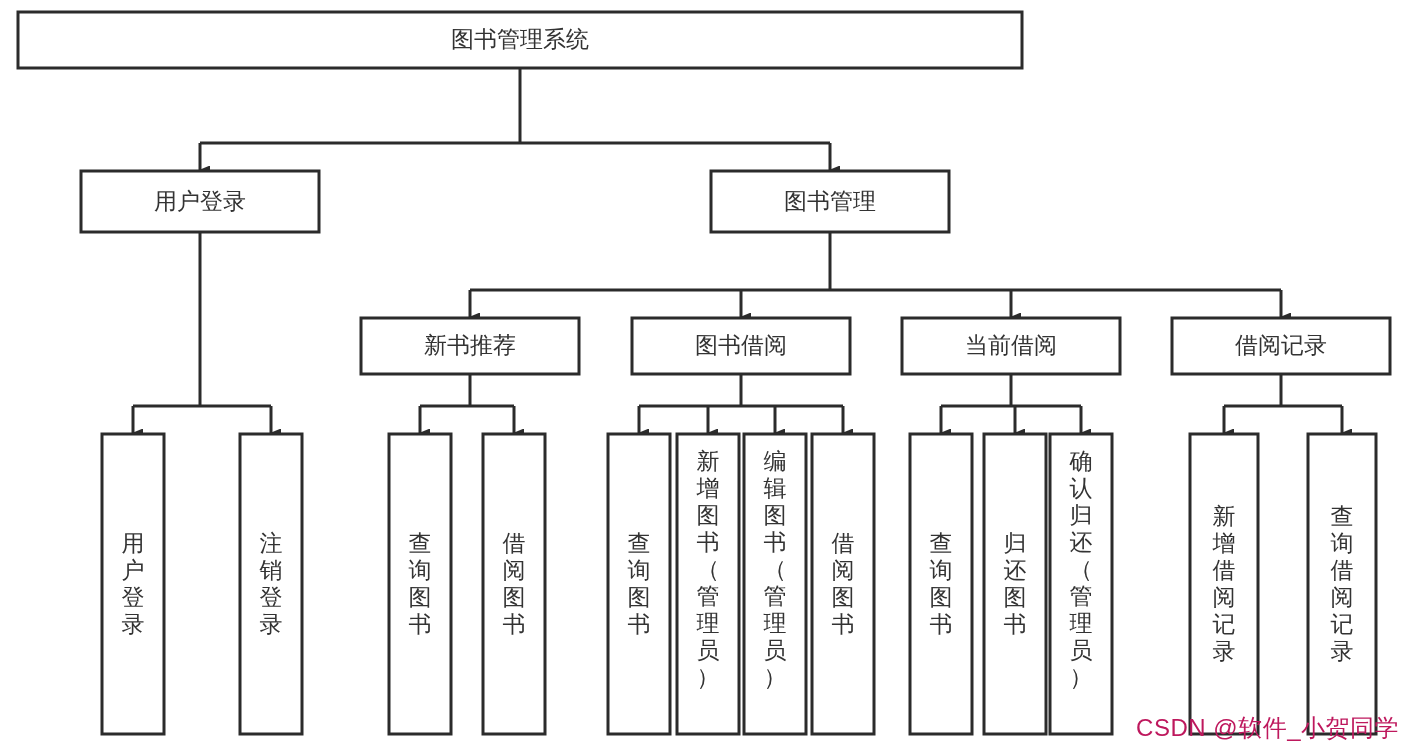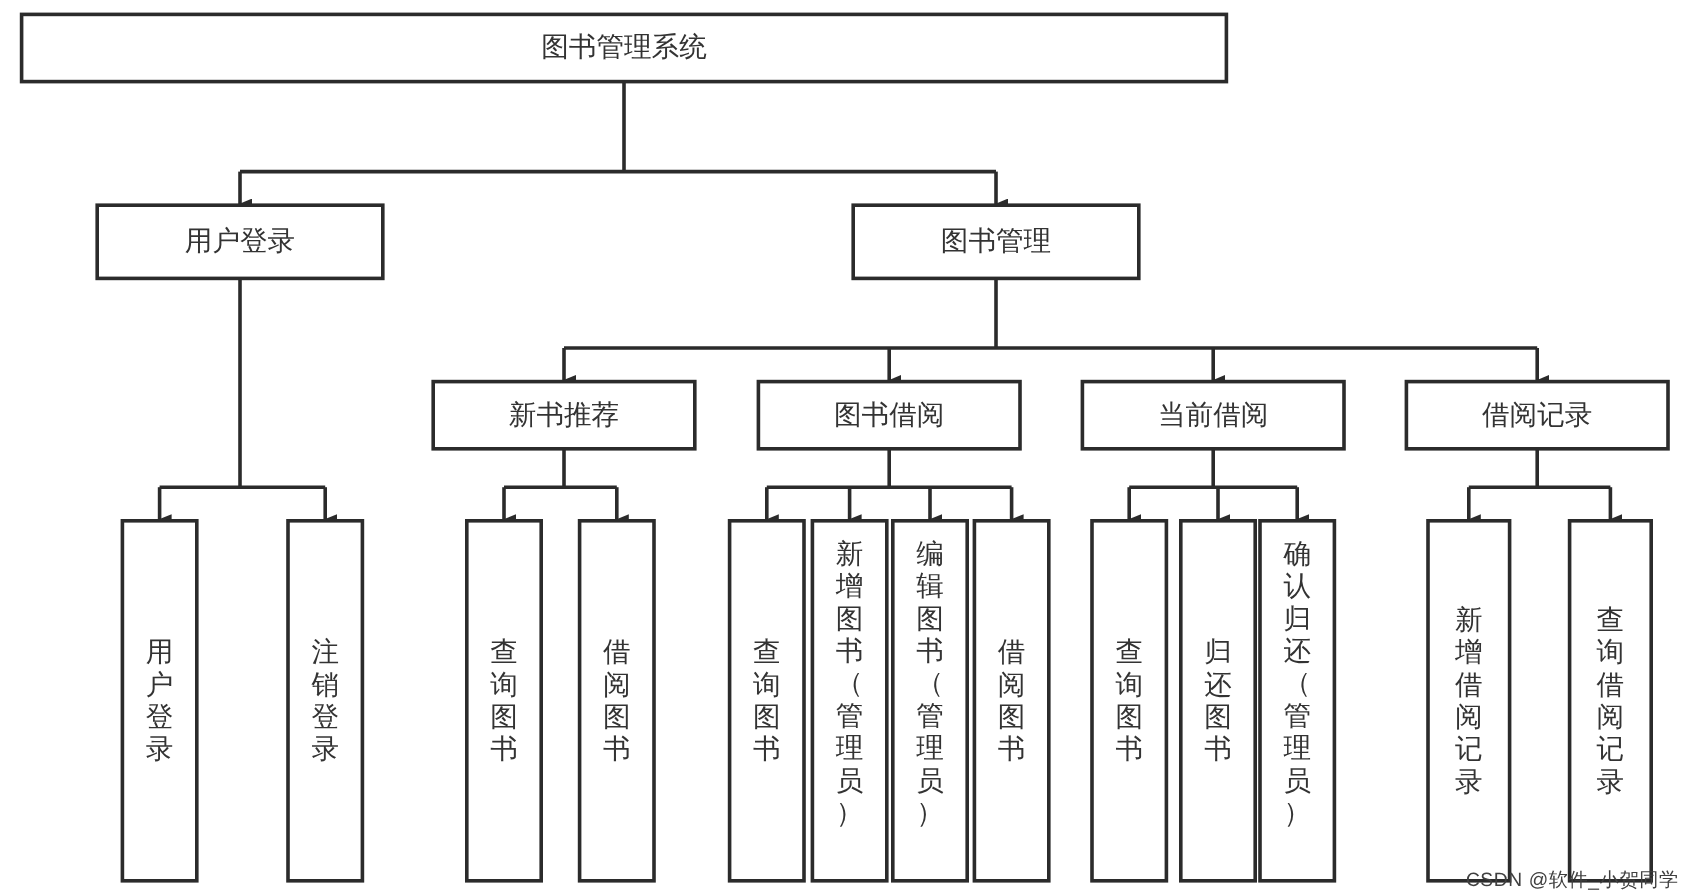--- a/index.html
+++ b/index.html
@@ -17,21 +17,21 @@
     font-family:"Liberation Sans","DejaVu Sans",sans-serif;
     font-size:23px;fill:#333333;text-anchor:middle;dominant-baseline:middle;
   }
   .node-label-v{
     font-family:"Liberation Sans","DejaVu Sans",sans-serif;
     font-size:23px;fill:#333333;
   }
   .watermark{
     position:absolute;right:6px;bottom:3px;
     font-family:"Liberation Sans","DejaVu Sans",sans-serif;
-    font-size:16px;color:#404040;white-space:nowrap;
+    font-size:24px;color:#be185d;white-space:nowrap;
     letter-spacing:0.5px;pointer-events:none;user-select:none;
   }
 </style>
 </head>
 <body>
 
 <div id="diagram-root">
 
   <svg id="flow" viewBox="0 0 1405 747">
     <defs>

